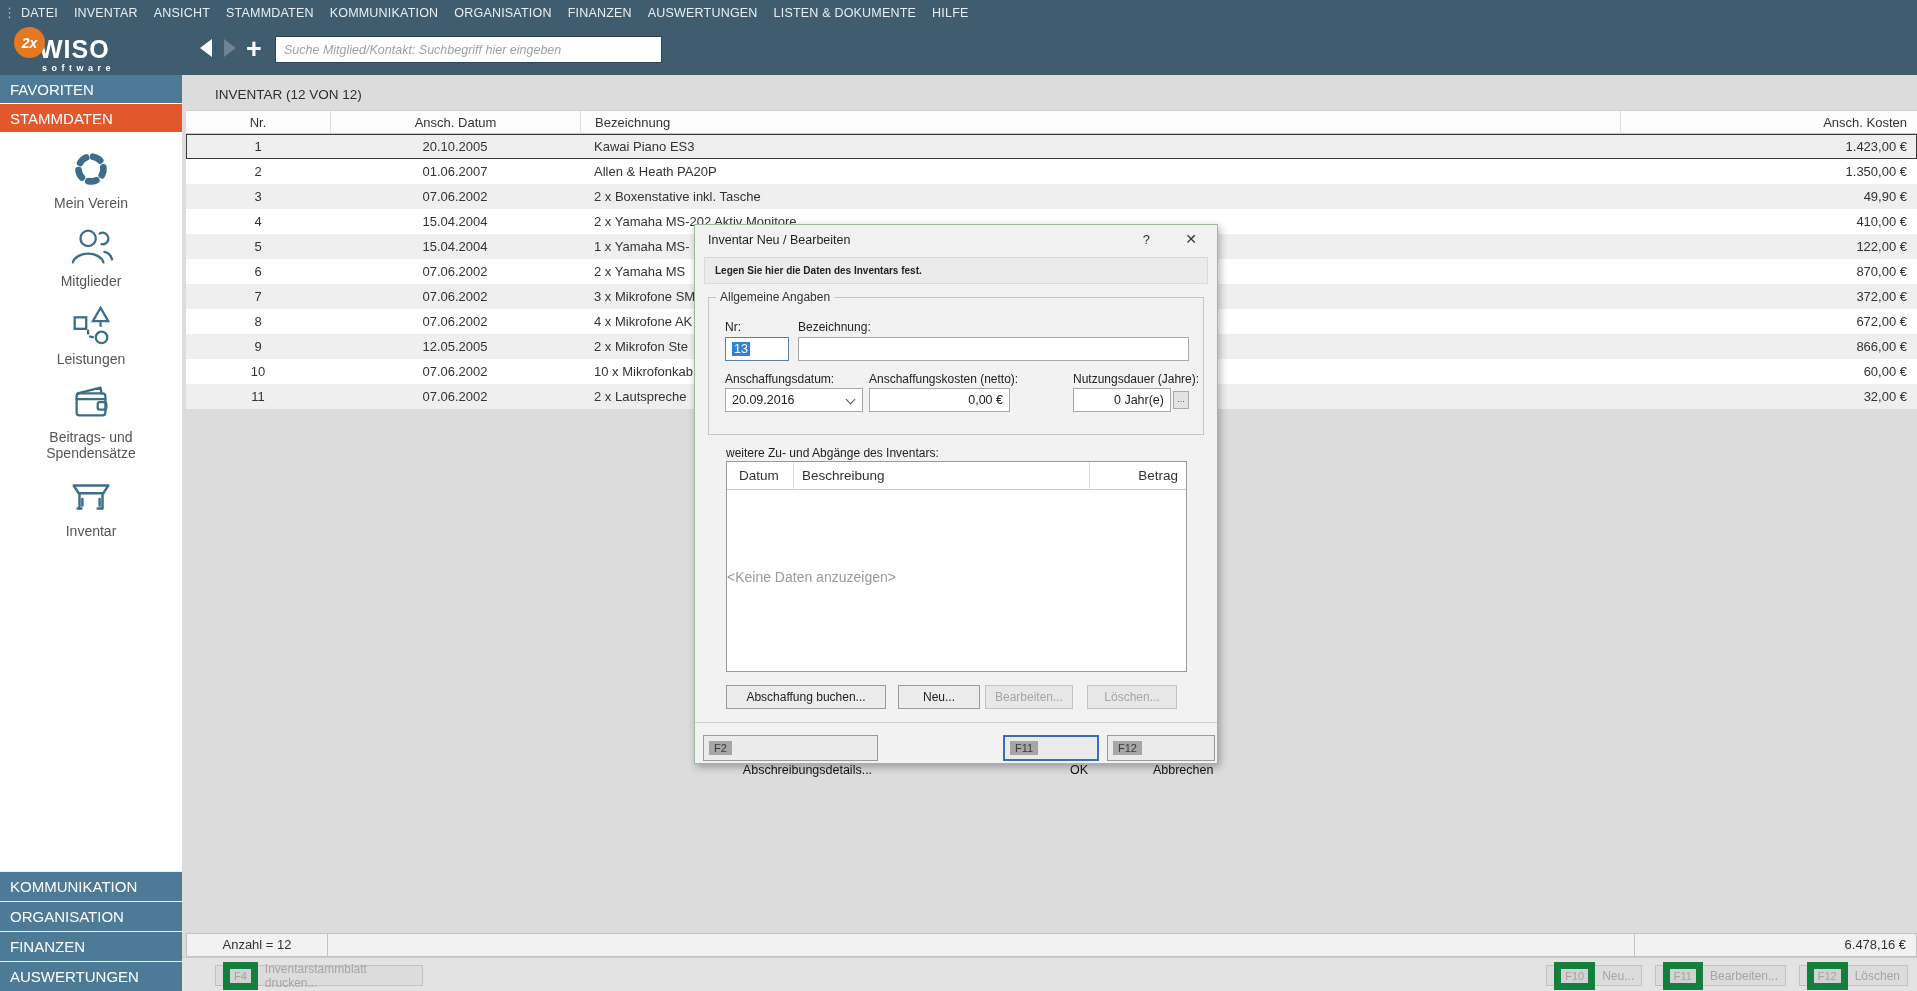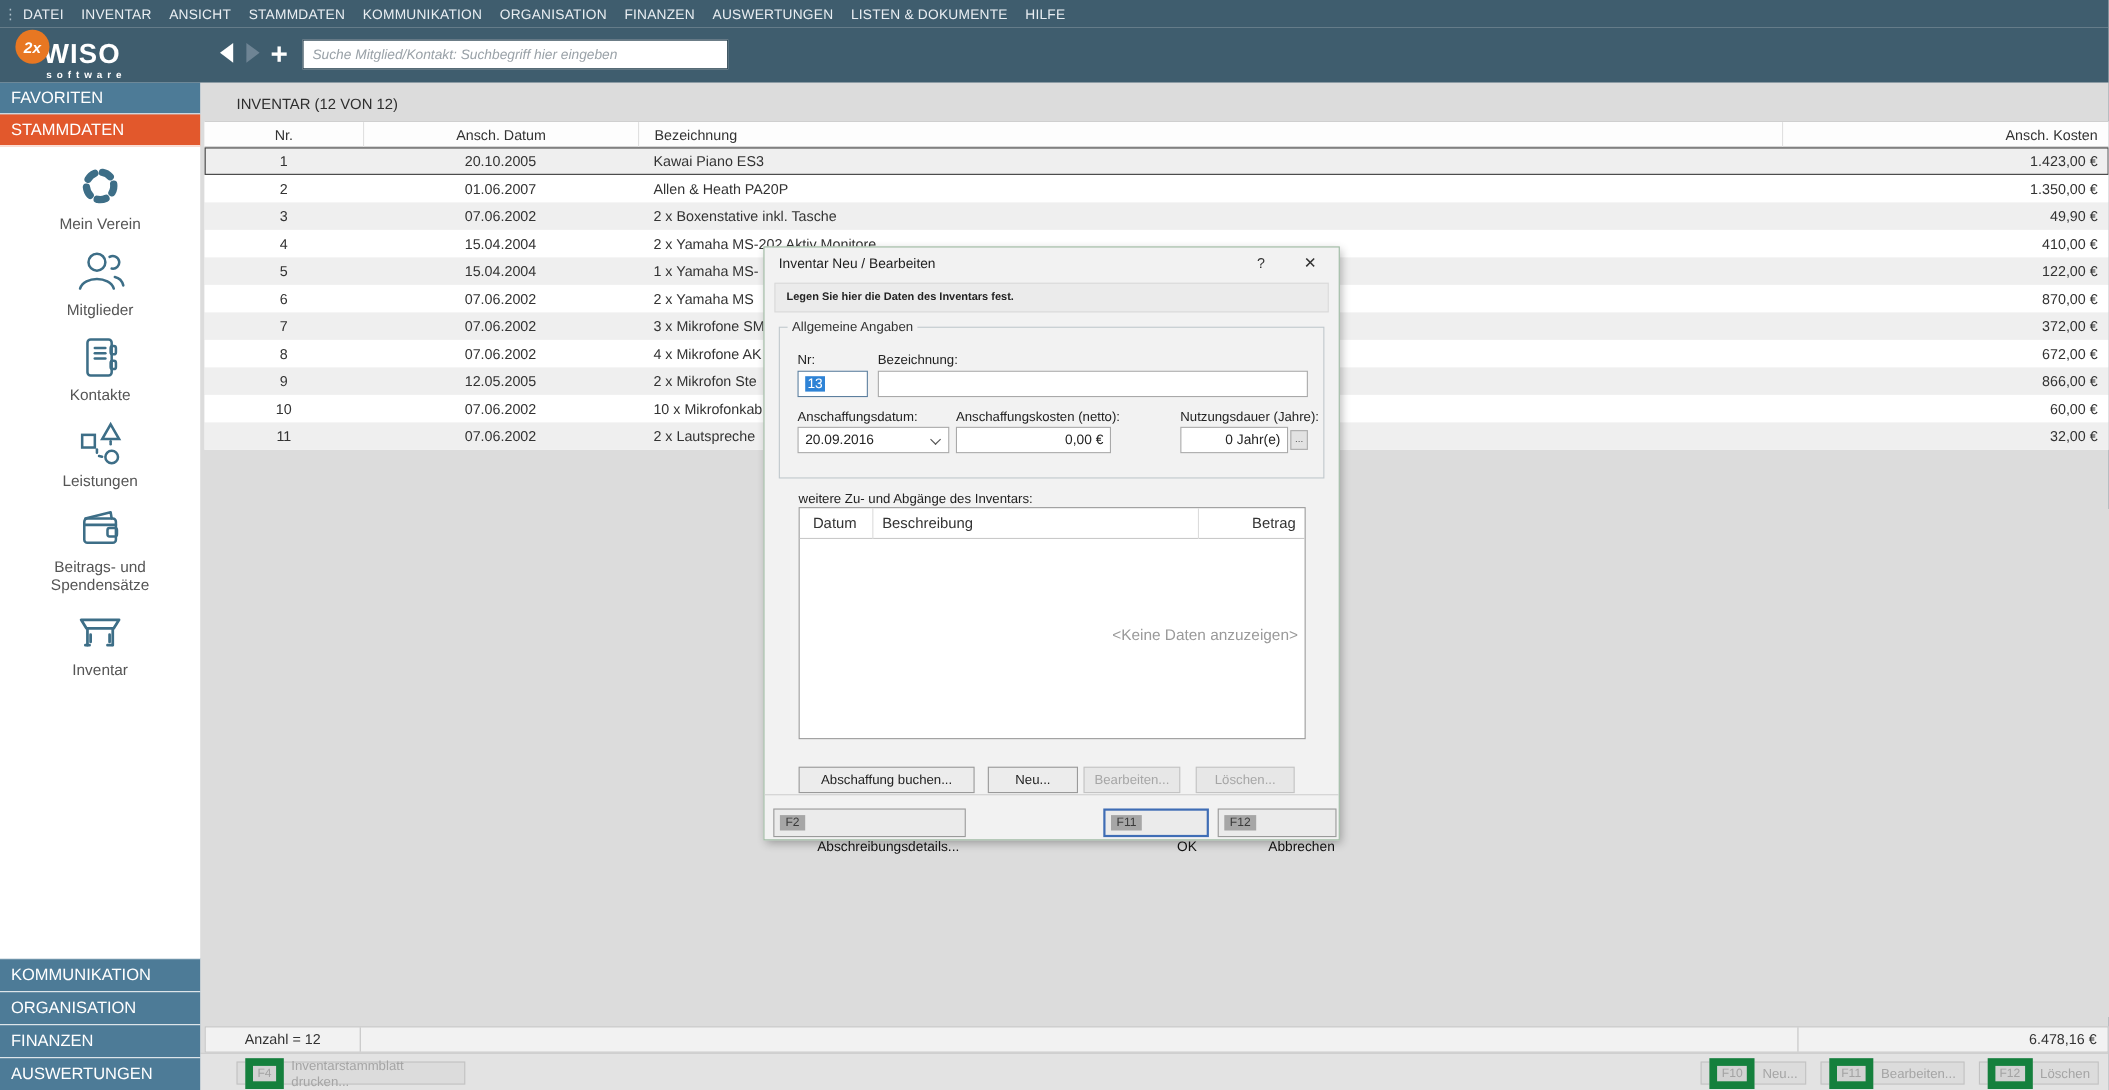--- a/index.html
+++ b/index.html
@@ -86,22 +86,22 @@
   .chev { position:absolute; right:8px; top:7px; width:7px; height:7px; border-right:1.5px solid #555; border-bottom:1.5px solid #555; transform:rotate(45deg); }
   .lbl-kosten { left:174px; top:147px; } .inp-kosten { left:174px; top:163px; width:141px; text-align:right; }
   .lbl-dauer { left:378px; top:147px; } .inp-dauer { left:378px; top:163px; width:98px; text-align:right; }
   .btn-more { position:absolute; left:478px; top:166px; width:16px; height:18px; background:#e2e2e2; border:1px solid #ababab; font-size:9px; line-height:14px; text-align:center; color:#555; cursor:pointer; }
   .sub-label { position:absolute; left:31px; top:221px; font-size:12px; color:#222; }
   .dlg-table { position:absolute; left:31px; top:236px; width:461px; height:211px; background:#fff; border:1px solid #9a9a9a; }
   .dlg-thead { display:flex; height:28px; align-items:center; border-bottom:1px solid #c9c9c9; font-size:13.5px; color:#333; }
   .dc-datum { width:66px; padding-left:12px; }
   .dc-beschr { flex:1; padding-left:8px; border-left:1px solid #dcdcdc; height:28px; line-height:28px; }
   .dc-betrag { width:97px; text-align:right; padding-right:8px; border-left:1px solid #dcdcdc; height:28px; line-height:28px; }
-  .dlg-empty { position:absolute; left:0; right:6px; top:107px; text-align:right; color:#9a9a9a; font-size:14px; }
-  .dlg-btnrow { position:absolute; left:0; top:472px; width:100%; height:24px;border-radius:11px; }
+  .dlg-empty { position:absolute; left:0; right:6px; top:107px; text-align:left; color:#9a9a9a; font-size:14px; }
+  .dlg-btnrow { position:absolute; left:0; top:460px; width:100%; height:24px;border-radius:11px; }
   .dlg-btn { position:absolute; top:0; height:24px; background:#ececec; border:1px solid #9a9a9a; font-size:12px; color:#222; text-align:center; line-height:22px; cursor:pointer; }
   .dlg-btn.disabled { color:#a6a6a6; border-color:#c3c3c3; background:#e7e7e7; cursor:default; }
   .dlg-btn:nth-of-type(1) { left:31px; width:160px; }
   .dlg-btn:nth-of-type(2) { left:203px; width:82px; }
   .dlg-btn:nth-of-type(3) { left:290px; width:88px; }
   .dlg-btn:nth-of-type(4) { left:392px; width:90px; }
   .dlg-sep { position:absolute; left:0; right:0; top:497px; border-top:1px solid #cfcfcf; }
   .dlg-foot-btn { position:absolute; top:510px; height:26px; background:#ebebeb; border:1px solid #9a9a9a; display:flex; align-items:center; padding:0 5px; font-size:12.5px; color:#111; cursor:pointer; }
   .dlg-foot-btn .fkey { background:#a6a6a6; color:#3a3a3a; border:none; padding:1px 5px; }
   .dlg-foot-btn .lbl { flex:1; text-align:right; padding:0 4px;margin-top:44px; }
@@ -161,31 +161,20 @@
         <div class="side-item">
           <span class="side-icon"><svg viewBox="0 0 48 48" fill="none" stroke="#3d6e87" stroke-width="2.4" stroke-linecap="round">
               <circle cx="21" cy="15" r="8"></circle>
               <path d="M5,40 C9,28 33,28 37,40"></path>
               <path d="M33,10 a6,6 0 1,1 2,11"></path>
               <path d="M38,29 C43,30 45,33 46,37"></path>
             </svg></span>
           <span class="side-label">Mitglieder</span>
         </div>
 
-        <div class="side-item">
-          <span class="side-icon"><svg viewBox="0 0 48 48" fill="none" stroke="#3d6e87" stroke-width="2.4" stroke-linecap="round">
-              <rect x="12" y="7" width="23" height="34" rx="3"></rect>
-              <line x1="19" y1="15" x2="29" y2="15"></line>
-              <line x1="19" y1="20" x2="29" y2="20"></line>
-              <line x1="19" y1="25" x2="29" y2="25"></line>
-              <rect x="34" y="13" width="5" height="8" rx="2"></rect>
-              <rect x="34" y="27" width="5" height="8" rx="2"></rect>
-            </svg></span>
-          <span class="side-label">Kontakte</span>
-        </div>
 
         <div class="side-item">
           <span class="side-icon"><svg viewBox="0 0 48 48" fill="none" stroke="#3d6e87" stroke-width="2.4" stroke-linecap="round">
               <rect x="7" y="16" width="12" height="12"></rect>
               <path d="M34,6 L42,20 L26,20 Z"></path>
               <circle cx="35" cy="37" r="6"></circle>
               <line x1="21" y1="30" x2="21" y2="34" stroke-dasharray="3 3"></line>
               <line x1="23" y1="36" x2="27" y2="37" stroke-dasharray="3 3"></line>
               <line x1="34" y1="22" x2="34" y2="28" stroke-dasharray="3 3"></line>
             </svg></span>

